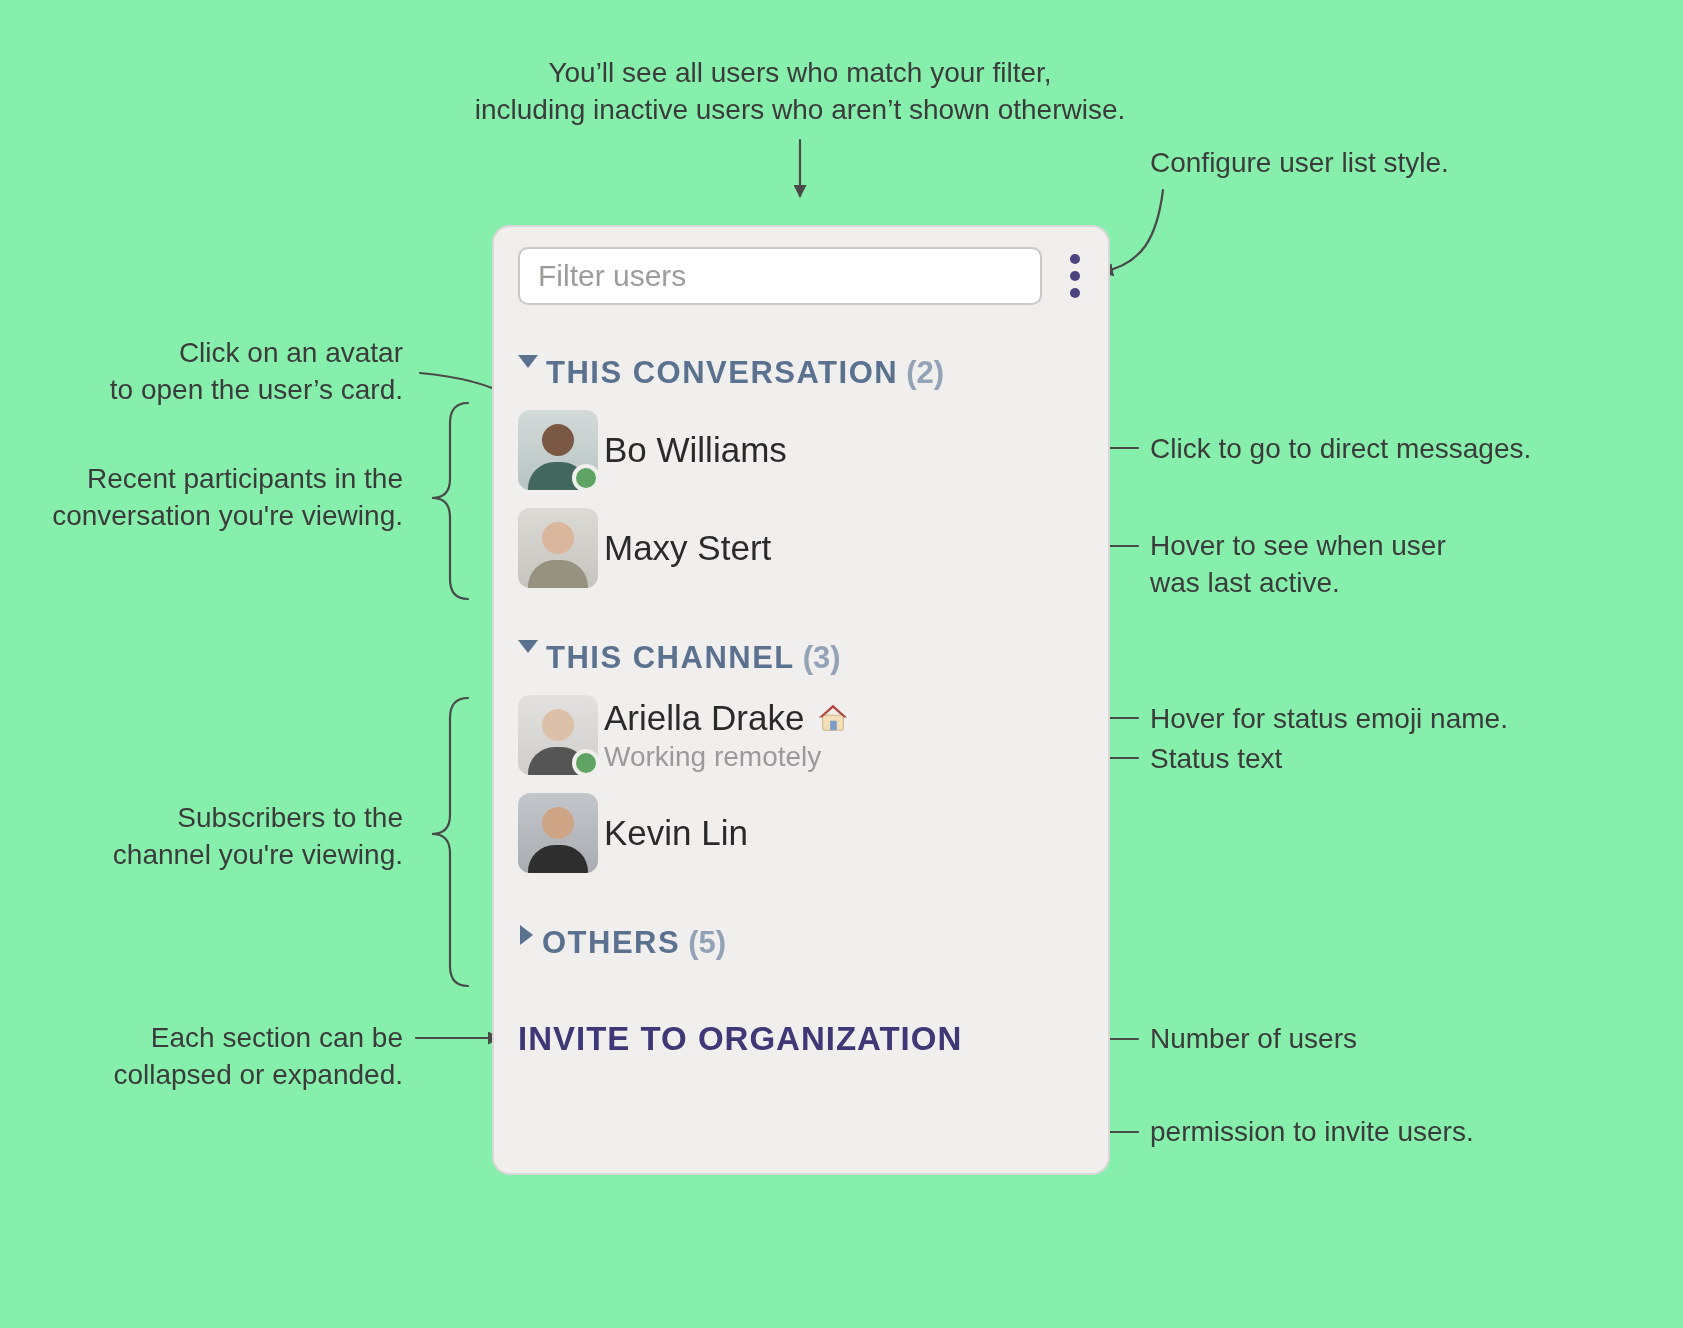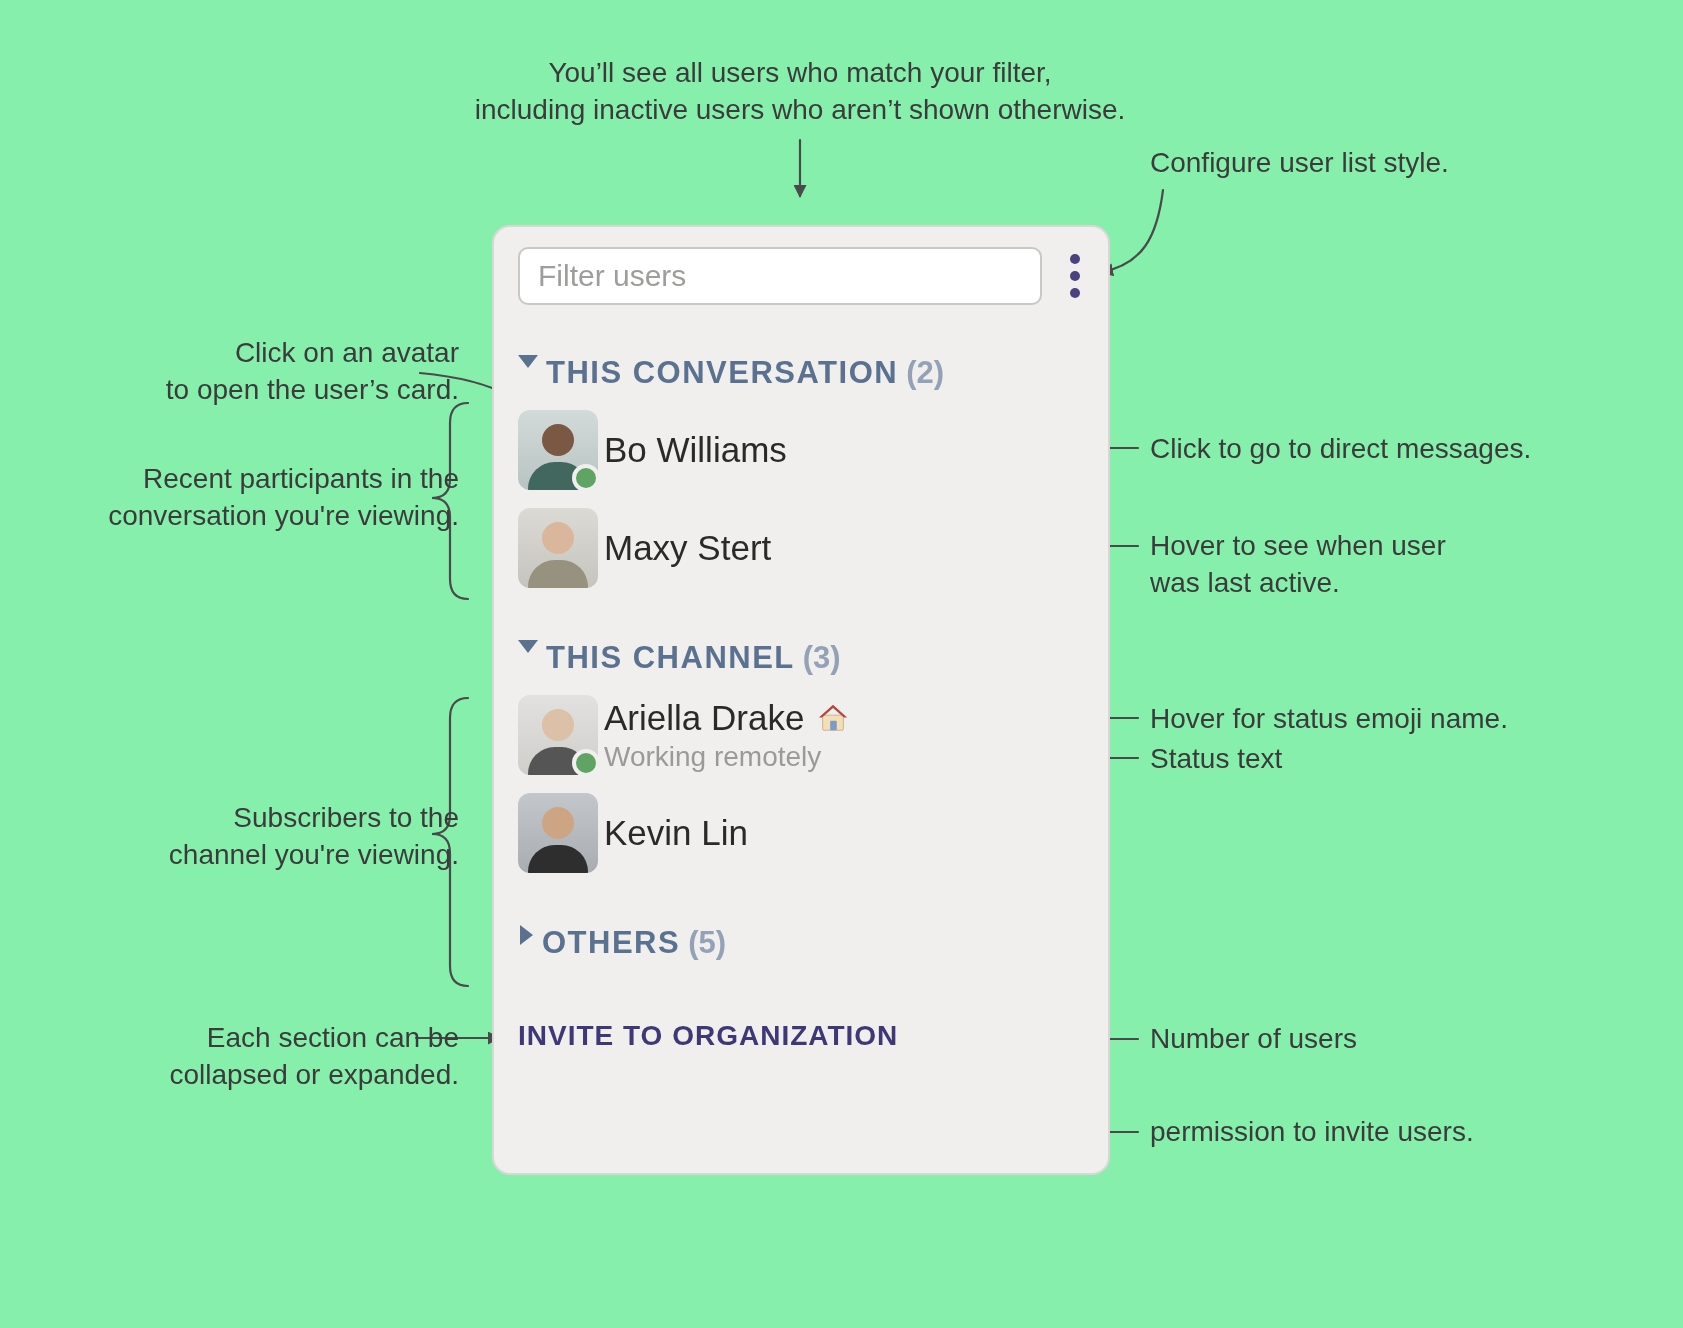--- a/index.html
+++ b/index.html
@@ -5,21 +5,21 @@
   html,body{margin:0;padding:0;background:#ffffff;}
   body{font-family:"Liberation Sans", sans-serif;}
   .stage{position:relative;width:1683px;height:1328px;background:#86efac;overflow:hidden;}
 
   
   .connectors{position:absolute;left:0;top:0;pointer-events:none;}
 
   
   .annotation{position:absolute;color:#3b3b3b;font-size:28px;line-height:37px;white-space:nowrap;}
   .ann-center{left:800px;transform:translateX(-50%);text-align:center;}
-  .ann-left{right:1224px;text-align:right;}
+  .ann-left{right:1280px;text-align:right;}
   .ann-right{left:1150px;text-align:left;}
   .top-note{top:54px;}
   .configure-note{top:144px;}
   .avatar-note{top:334px;}
   .participants-note{top:460px;}
   .subscribers-note{top:799px;}
   .collapse-note{top:1019px;}
   .dm-note{top:430px;}
   .lastactive-note{top:527px;}
   .emoji-note{top:700px;}
@@ -65,21 +65,21 @@
   .dot{position:absolute;right:-2px;bottom:-2px;width:20px;height:20px;border-radius:50%;
        background:#5fa463;border:4px solid #f0efee;box-sizing:content-box;}
 
   .name{font-size:35px;color:#2a2a2a;cursor:pointer;}
   .user-meta{display:flex;flex-direction:column;justify-content:center;}
   .name-line{display:flex;align-items:center;gap:12px;}
   .status-text{font-size:28px;color:#9a9a9a;margin-top:3px;}
   .emoji-house{display:inline-flex;align-items:center;cursor:pointer;}
   .emoji-house svg{width:34px;height:34px;display:block;}
 
-  .invite{margin-top:55px;font-size:28px;font-weight:700;letter-spacing:1px;color:#3e3876;cursor:pointer;}
+  .invite{margin-top:55px;font-size:33px;font-weight:700;letter-spacing:1px;color:#3e3876;cursor:pointer;}
 </style>
 </head>
 <body>
 
 <div class="stage">
 
   <svg class="connectors" width="1683" height="1328" viewBox="0 0 1683 1328">
     <defs>
       <marker id="arw" viewBox="0 0 10 10" refX="8.5" refY="5" markerWidth="13" markerHeight="13" orient="auto" markerUnits="userSpaceOnUse">
         <path d="M0 0 L10 5 L0 10 Z" fill="#4a4a4a"></path>

